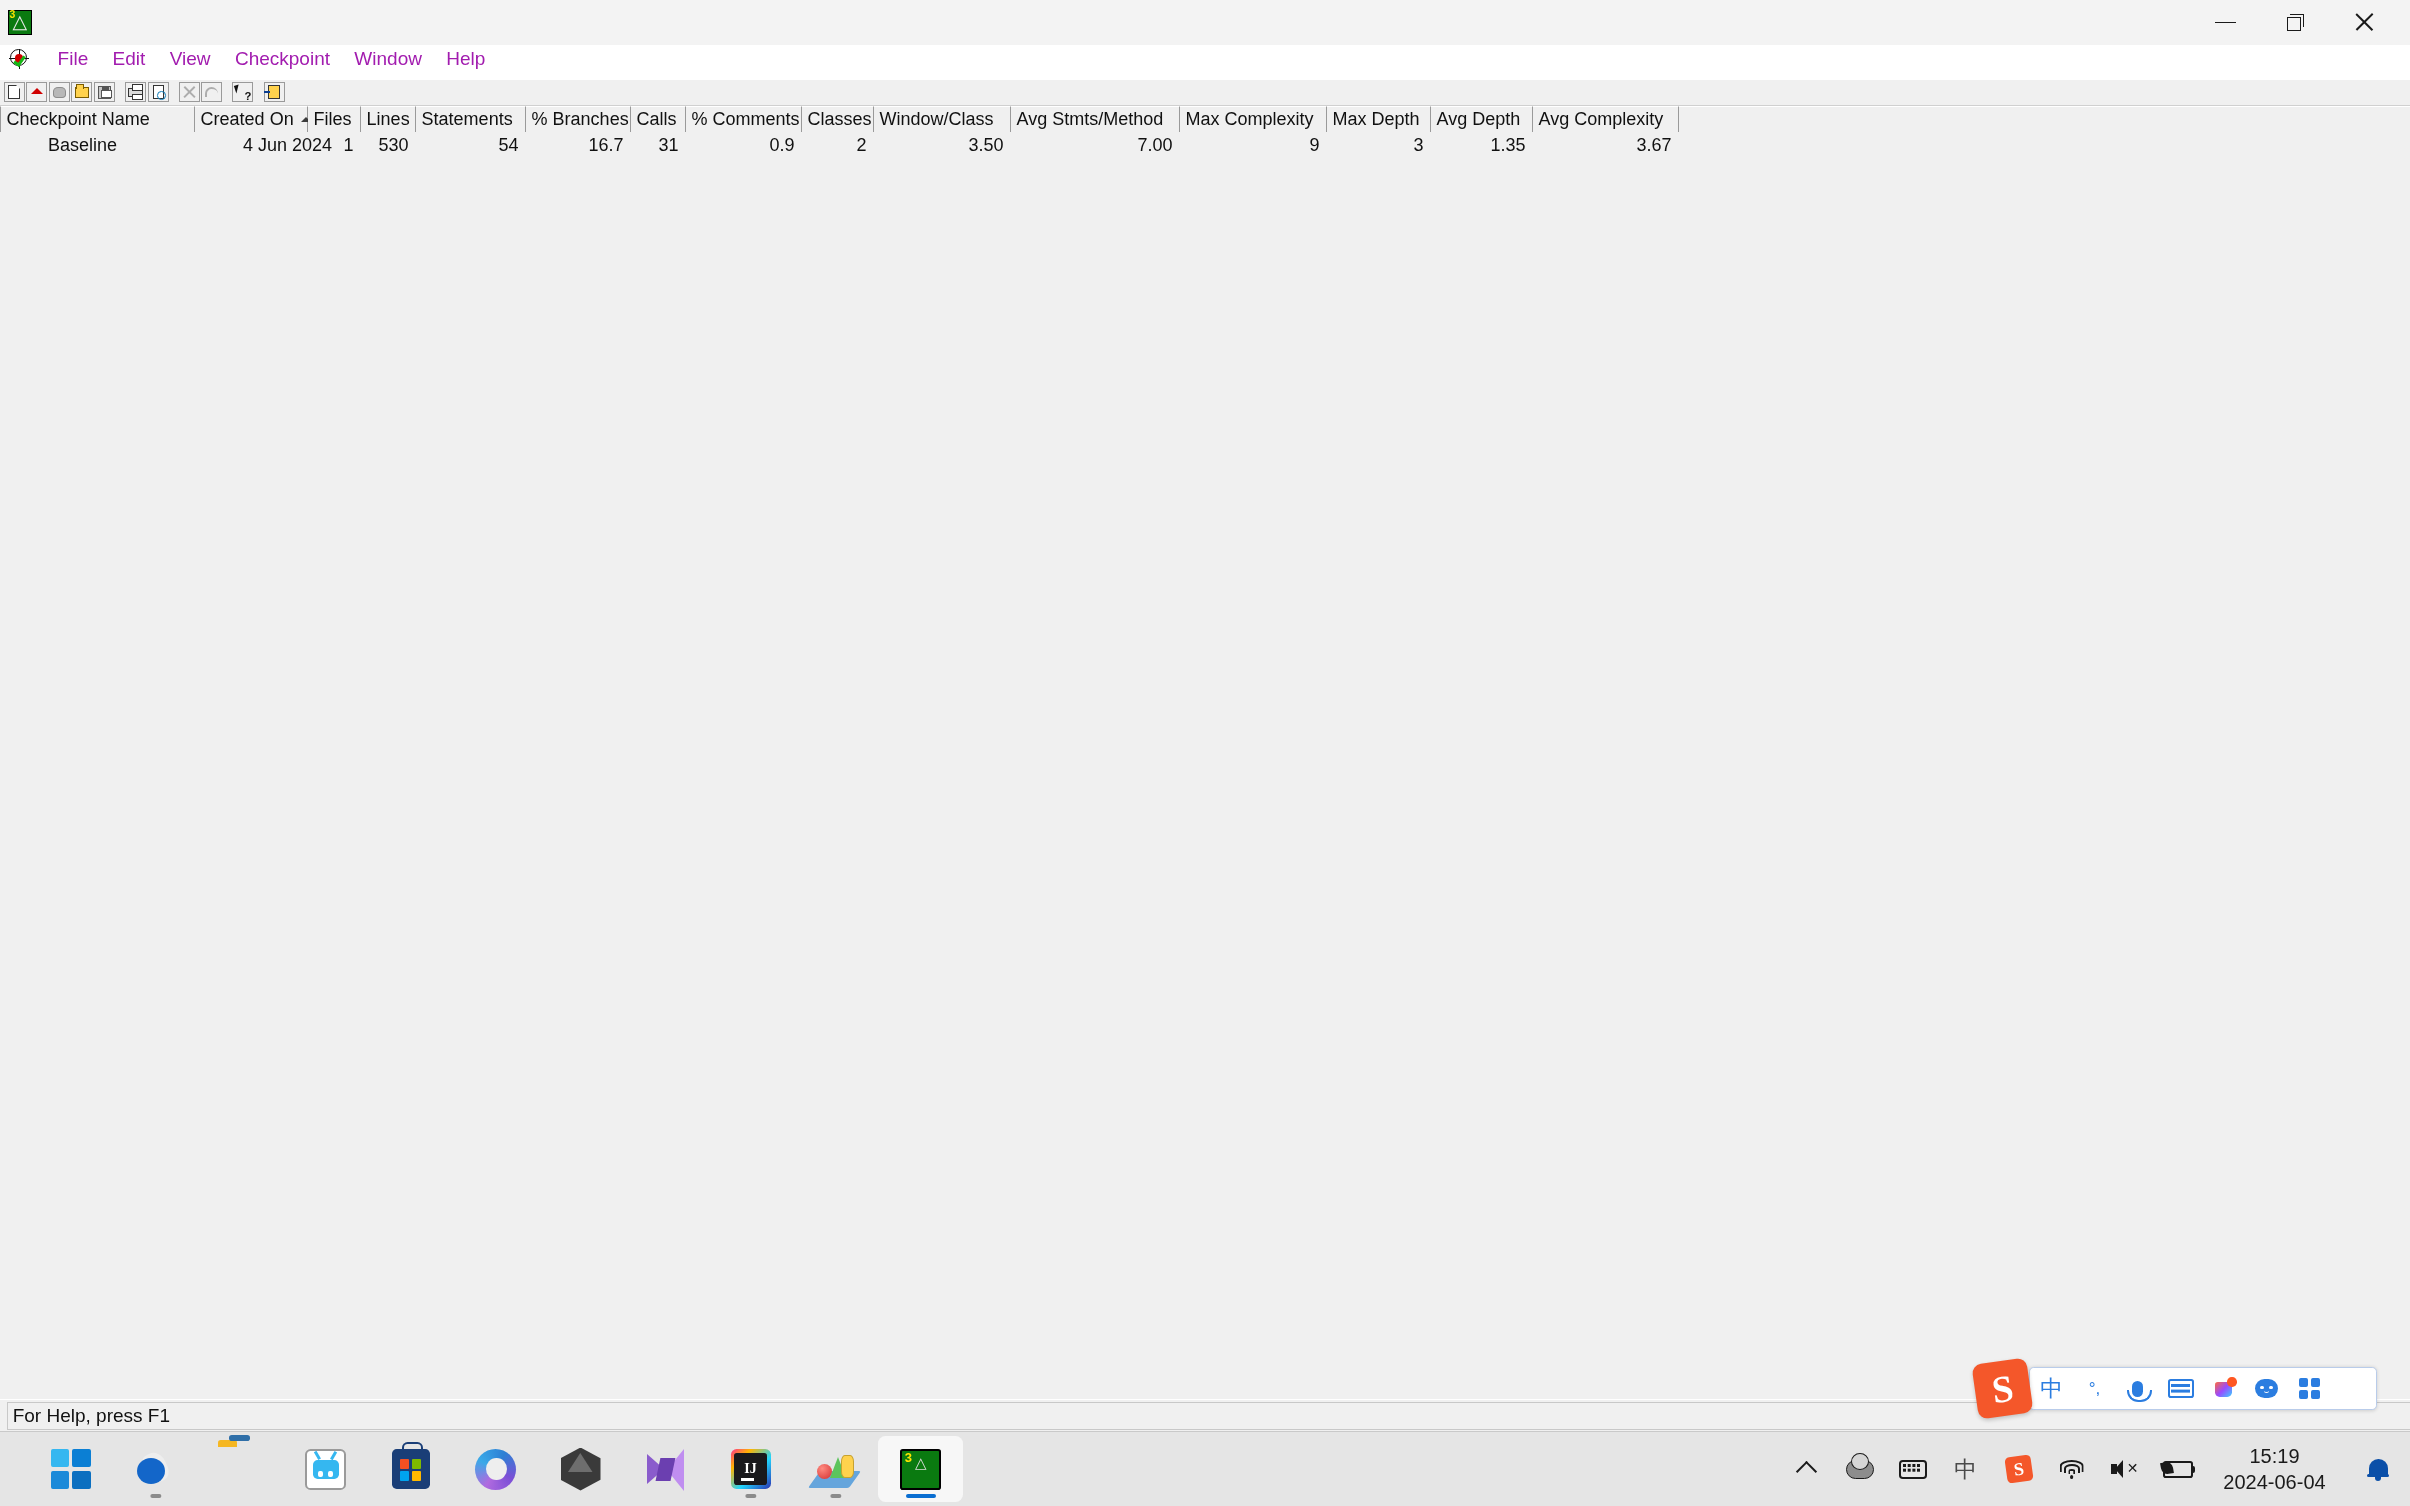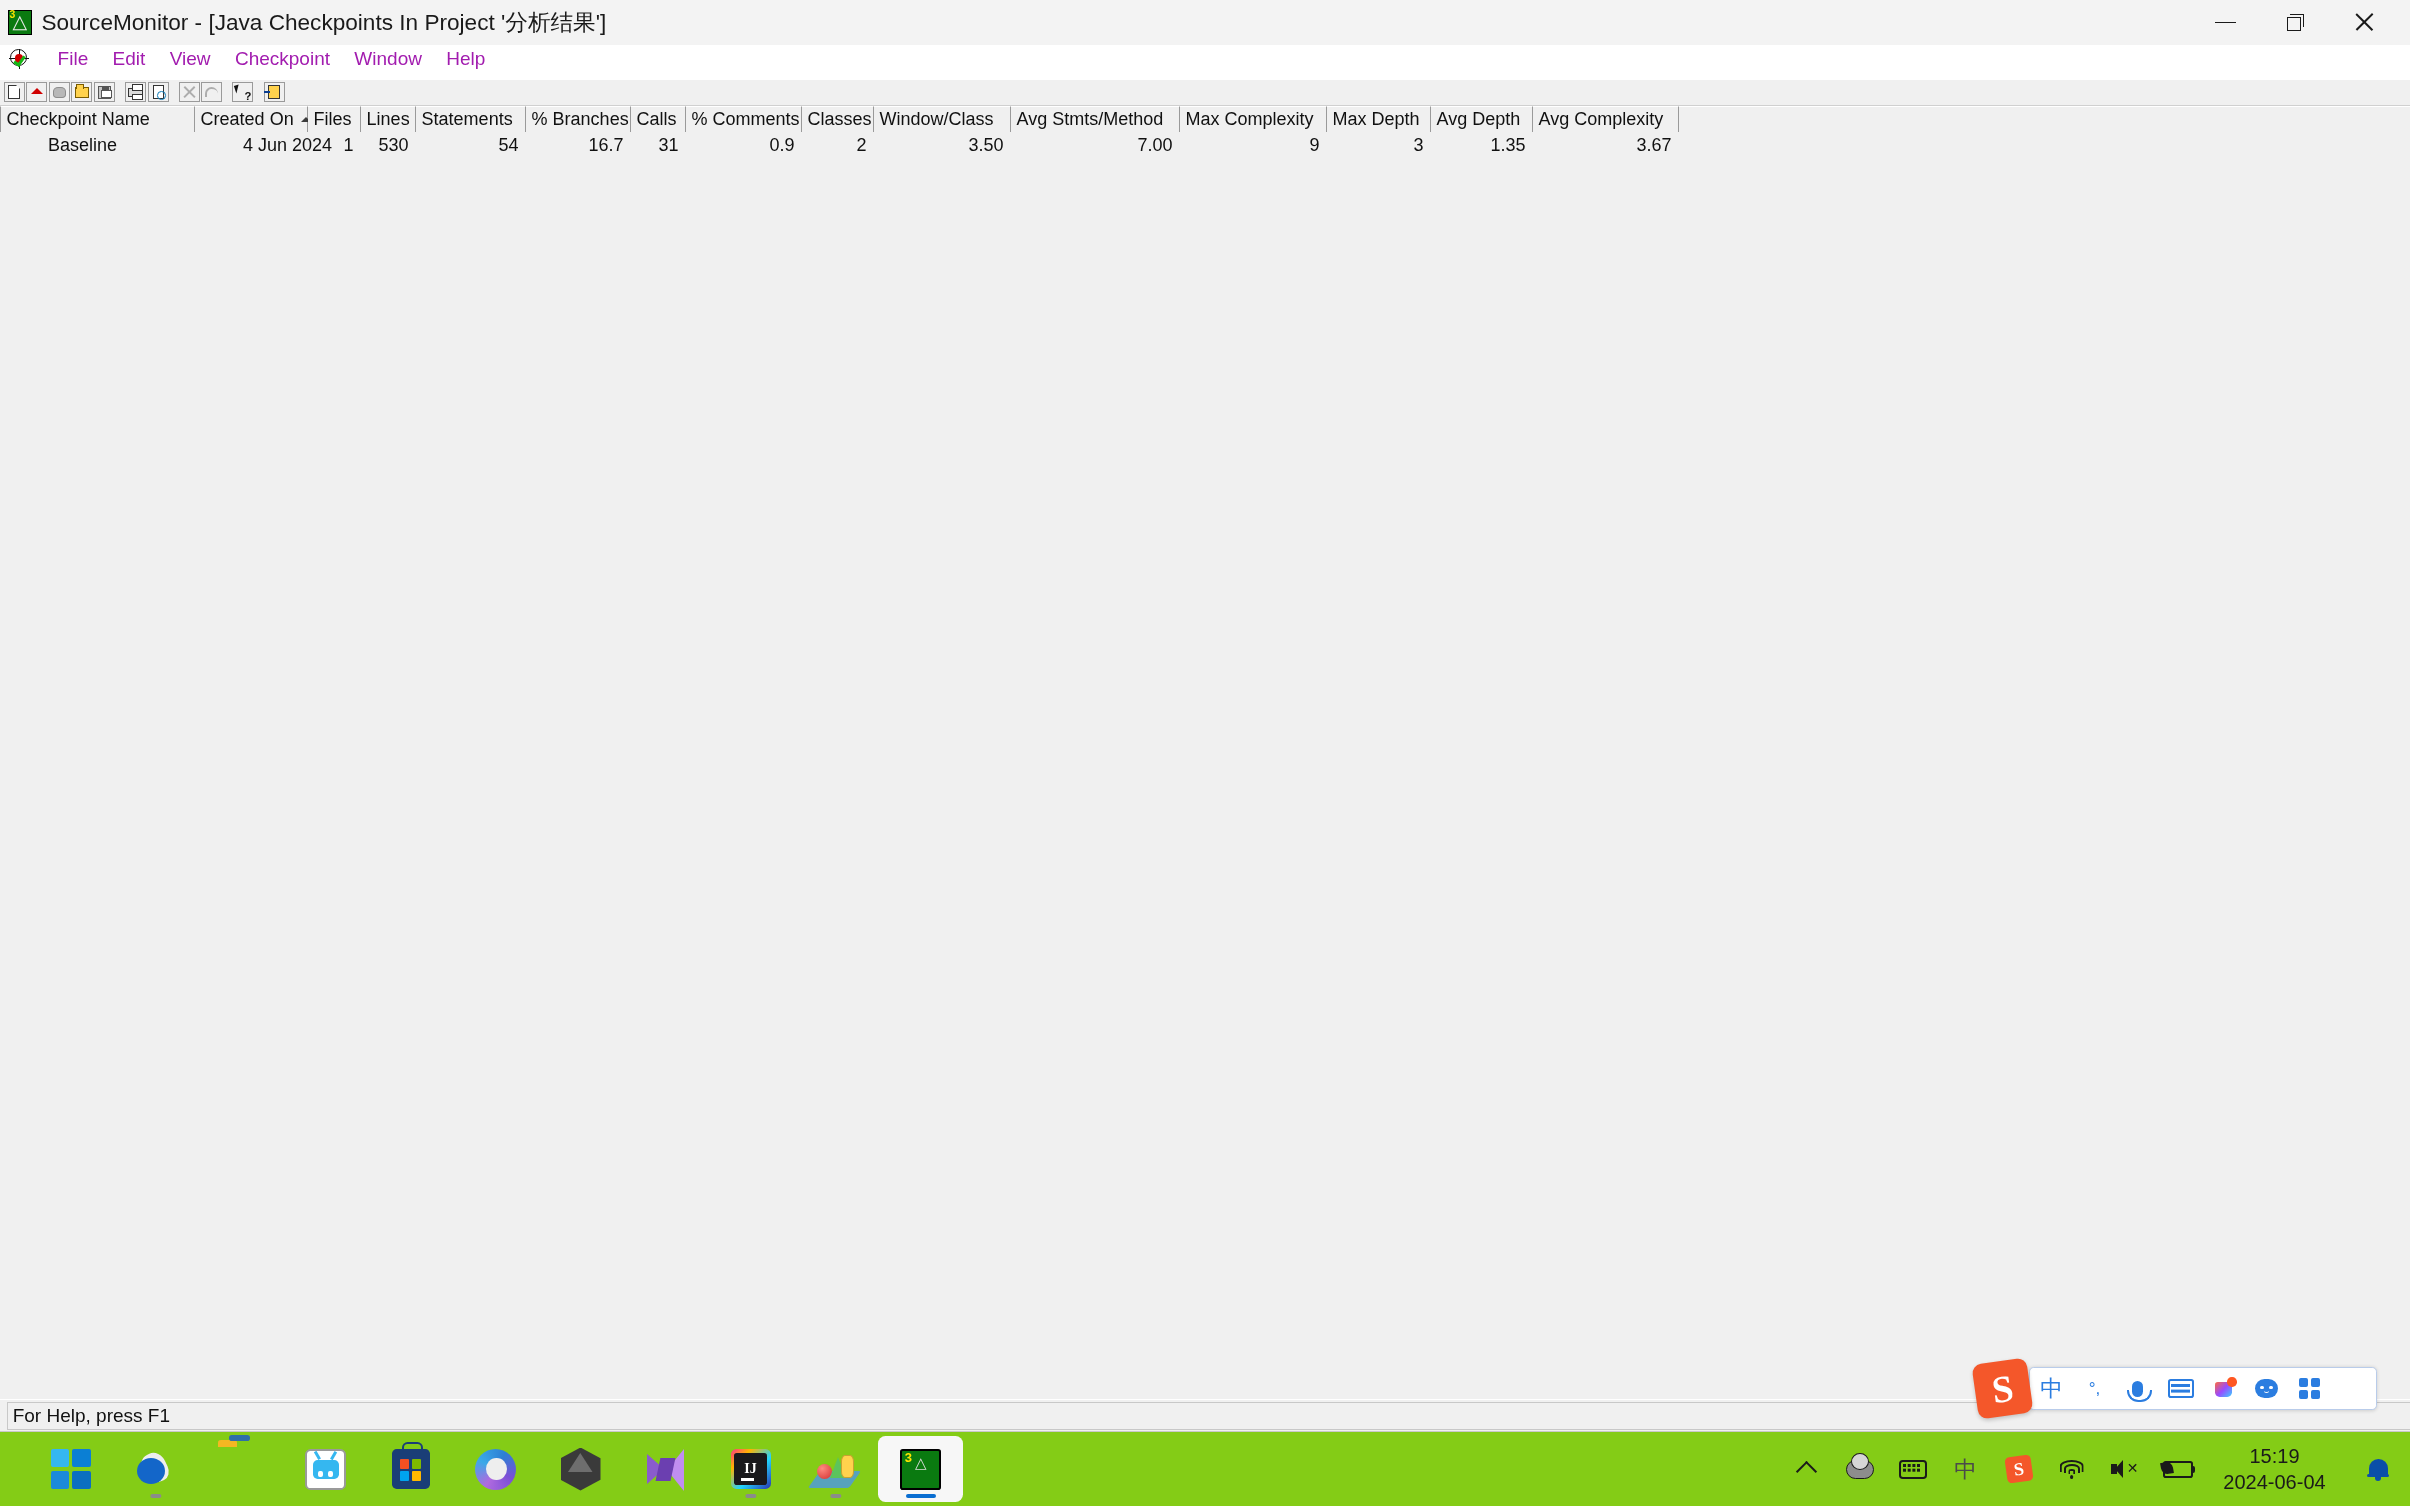--- a/index.html
+++ b/index.html
@@ -267,21 +267,21 @@
   .ime-face .e1 { left:4.7px; } .ime-face .e2 { right:4.7px; }
   .ime-face .sm { position:absolute; left:8.5px; top:11.3px; width:5.6px; height:2.8px;
               border-bottom:1.9px solid #fff; border-radius:0 0 3.8px 3.8px; }
   .ime-grid { width: 21px; height: 21px; display:grid; grid-template-columns:1fr 1fr;
               grid-template-rows:1fr 1fr; gap:2.8px; }
   .ime-grid i { background:#2b7de0; border-radius:1.9px; display:block; }
 
   
   #taskbar {
     position: absolute; left: 0; top: 1431px; width: 2411px; height: 75px;
-    background: #84cc16; border-top: 0.9px solid #c9c9c9;
+    background: #e5e5e5; border-top: 0.9px solid #c9c9c9;
     display: flex; align-items: center;
   }
   #tb-left { position: absolute; left: 28px; display: flex; align-items: center; gap: 0; }
   .tbitem {
     width: 85px; height: 66px; display:flex; flex-direction:column;
     align-items:center; justify-content:center; position: relative;
   }
   .tbitem.active { background: #f7f7f7; border-radius: 7.5px; }
   .tb-ico { width: 45px; height: 45px; position: relative; }
   .runbar { position:absolute; bottom:3.8px; left:50%; transform:translateX(-50%);
@@ -421,21 +421,20 @@
     background:#0a4fa8; border-radius:0 0 3.8px 3.8px; }
 </style>
 </head>
 <body>
 
 <div id="titlebar">
   <div id="app-icon">
     <span class="three">3</span>
     <span class="divider-glyph">△</span>
   </div>
-  <span id="title-text">SourceMonitor - [Java Checkpoints In Project '分析结果']</span>
 
   <div class="wincaption" id="win-min">
     <span class="cap-min"></span>
   </div>
   <div class="wincaption" id="win-max">
     <span class="cap-restore"></span>
   </div>
   <div class="wincaption" id="win-close">
     <span class="cap-close"></span>
   </div>

